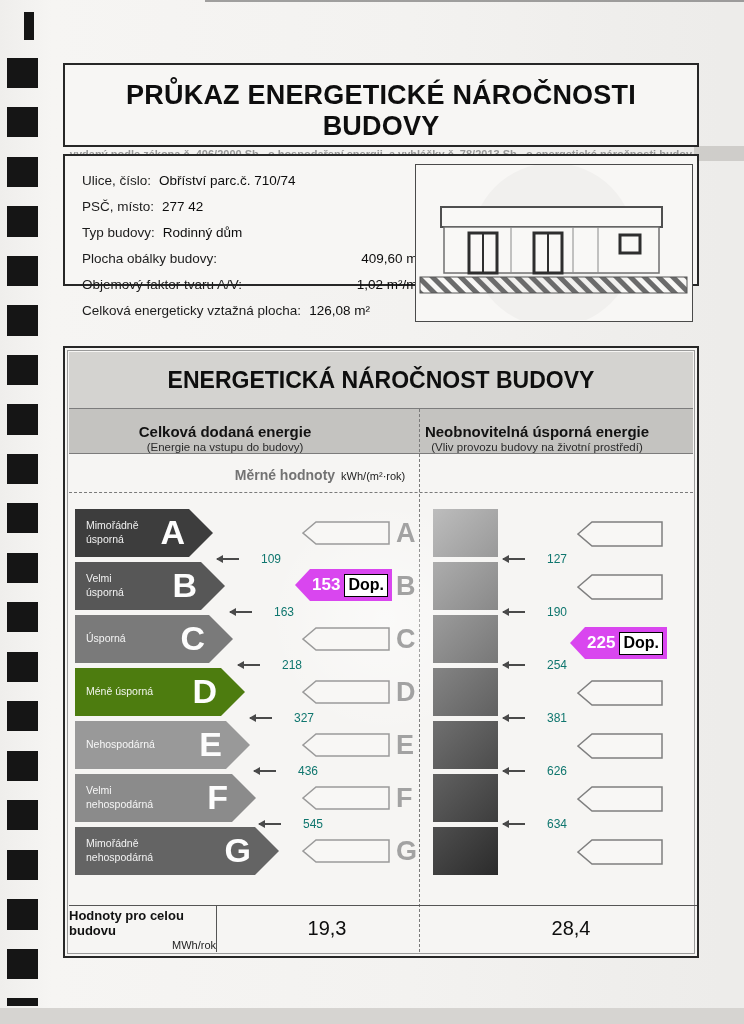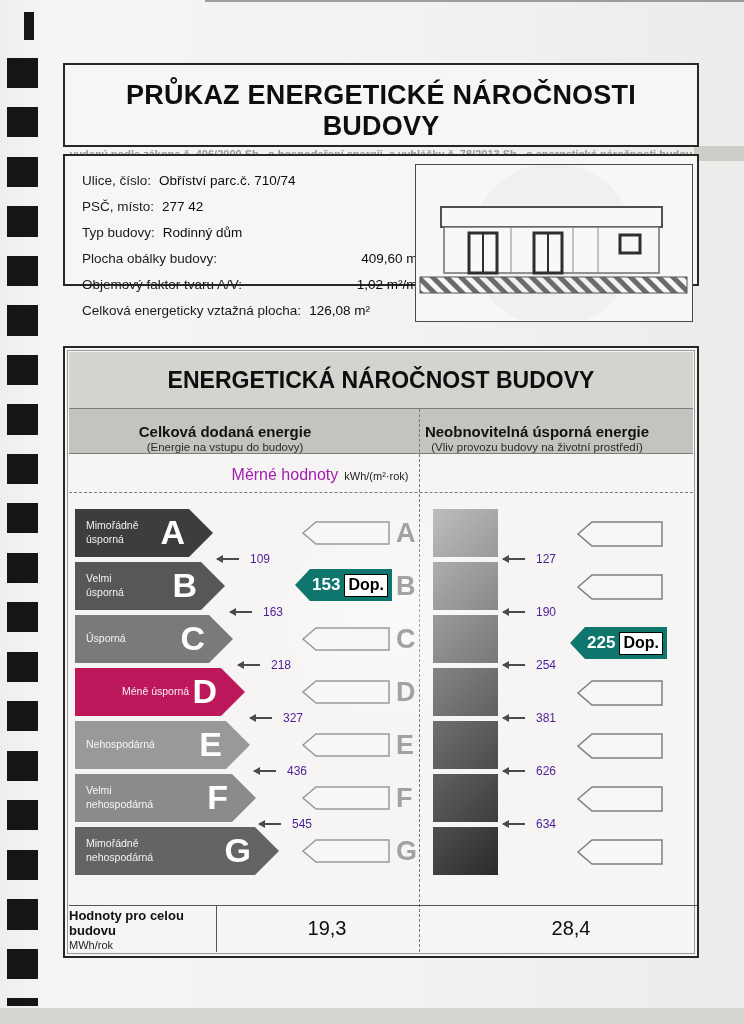--- a/index.html
+++ b/index.html
@@ -67,21 +67,21 @@
   .header-band {
     position:absolute; left:4px; top:60px; width:624px; height:46px;
     background:#c4c3c0; border-top:1px solid #7c7c7c; border-bottom:1px solid #7c7c7c;
     display:flex;
   }
   .header-cell { flex:1; display:flex; flex-direction:column; align-items:center; justify-content:flex-end; }
   .header-cell .ht { font-size:15px; font-weight:bold; color:#121212; }
   .header-cell .hs { font-size:11.5px; color:#2a2a2a; margin-top:1px; }
 
   .units-row { position:absolute; left:105px; top:118px; width:300px; text-align:center; white-space:nowrap; }
-  .units-row .ul1 { font-size:16px; font-weight:normal; color:#a21caf; }
+  .units-row .ul1 { font-size:14px; font-weight:bold; color:#737373; }
   .units-row .ul2 { font-size:11px; color:#222; margin-left:6px; }
 
   .dash-h { position:absolute; left:4px; top:144px; width:624px; border-top:1.5px dashed #7a7a7a; }
   .dash-v { position:absolute; left:354px; top:61px; height:543px; border-left:1.5px dashed #7a7a7a; }
 
   .chart-watermark {
     position:absolute; left:200px; top:150px; width:240px; height:240px; border-radius:50%;
     background:radial-gradient(circle, rgba(255,255,255,.5) 0%, rgba(255,255,255,0) 70%);
     pointer-events:none;
   }
@@ -94,43 +94,43 @@
   }
   .carrow .clabel { padding-left:11px; font-size:10.5px; line-height:1.3; color:rgba(255,255,255,.92); }
   .carrow .clabel span { display:block; }
   .carrow .cletter {
     position:absolute; right:28px; top:50%; transform:translateY(-52%);
     font-size:34px; font-weight:bold; color:#fdfdfd;
   }
   .ca0 { width:138px; background:#3d3d3d; }
   .ca1 { width:150px; background:#575757; }
   .ca2 { width:158px; background:#7a7a7a; }
-  .ca3 { width:170px; background:#be185d;padding-left:36px; }
+  .ca3 { width:170px; background:#4d7c0f; }
   .ca4 { width:175px; background:#999999; }
   .ca5 { width:181px; background:#8b8b8b; }
   .ca6 { width:204px; background:#646464; }
 
   
   .tick { position:absolute; height:16px; display:flex; align-items:center; }
   .tick .tline { position:relative; width:22px; height:1.5px; background:#4a4a4a; }
   .tick .tline::before {
     content:""; position:absolute; left:-1px; top:-3.5px;
     border-right:7px solid #4a4a4a; border-top:4px solid transparent; border-bottom:4px solid transparent;
   }
-  .tick .tval { margin-left:11px; font-size:12px; color:#4c1d95; }
+  .tick .tval { margin-left:22px; font-size:12px; color:#0f766e; }
 
   
   .harrow { position:absolute; }
 
   
   .gletter { position:absolute; font-size:27px; font-weight:bold; color:#a2a2a2; line-height:1.2; }
 
   
   .badge {
-    position:absolute; width:97px; height:32px; background:#0f766e;
+    position:absolute; width:97px; height:32px; background:#d946ef;
     clip-path:polygon(0 50%, 15px 0, 100% 0, 100% 100%, 15px 100%);
     display:flex; align-items:center; padding-left:17px;
   }
   .badge .bnum { color:#fff; font-size:17px; font-weight:bold; }
   .badge .bdop {
     margin-left:4px; background:#fff; color:#000; font-size:16px; font-weight:bold;
     border:1.5px solid #000; padding:0 3px 1px 3px; line-height:20px;
   }
 
   
@@ -140,21 +140,21 @@
   .rb3{background:#707070;} .rb4{background:#585858;} .rb5{background:#474747;} .rb6{background:#323232;}
 
   
   .totals-row {
     position:absolute; left:4px; top:557px; width:628px; height:47px;
     border-top:1px solid #555;
   }
   .totals-label-cell {
     position:absolute; left:0; top:0; width:148px; height:100%;
     border-right:1px solid #555;
-    display:flex; flex-direction:column; align-items:flex-start; justify-content:center;
+    display:flex; flex-direction:column; align-items:flex-end; justify-content:center;
   }
   .totals-label-cell .tl1 { font-size:13px; font-weight:bold; color:#111; }
   .totals-label-cell .tl2 { font-size:11px; color:#222; margin-top:1px; }
   .total-val { position:absolute; font-size:20px; font-weight:normal; color:#0d0d0d; top:11px; }
   .total-val.left { left:170px; width:176px; text-align:center; }
   .total-val.right { left:418px; width:168px; text-align:center; }
 </style>
 </head>
 <body>
 

